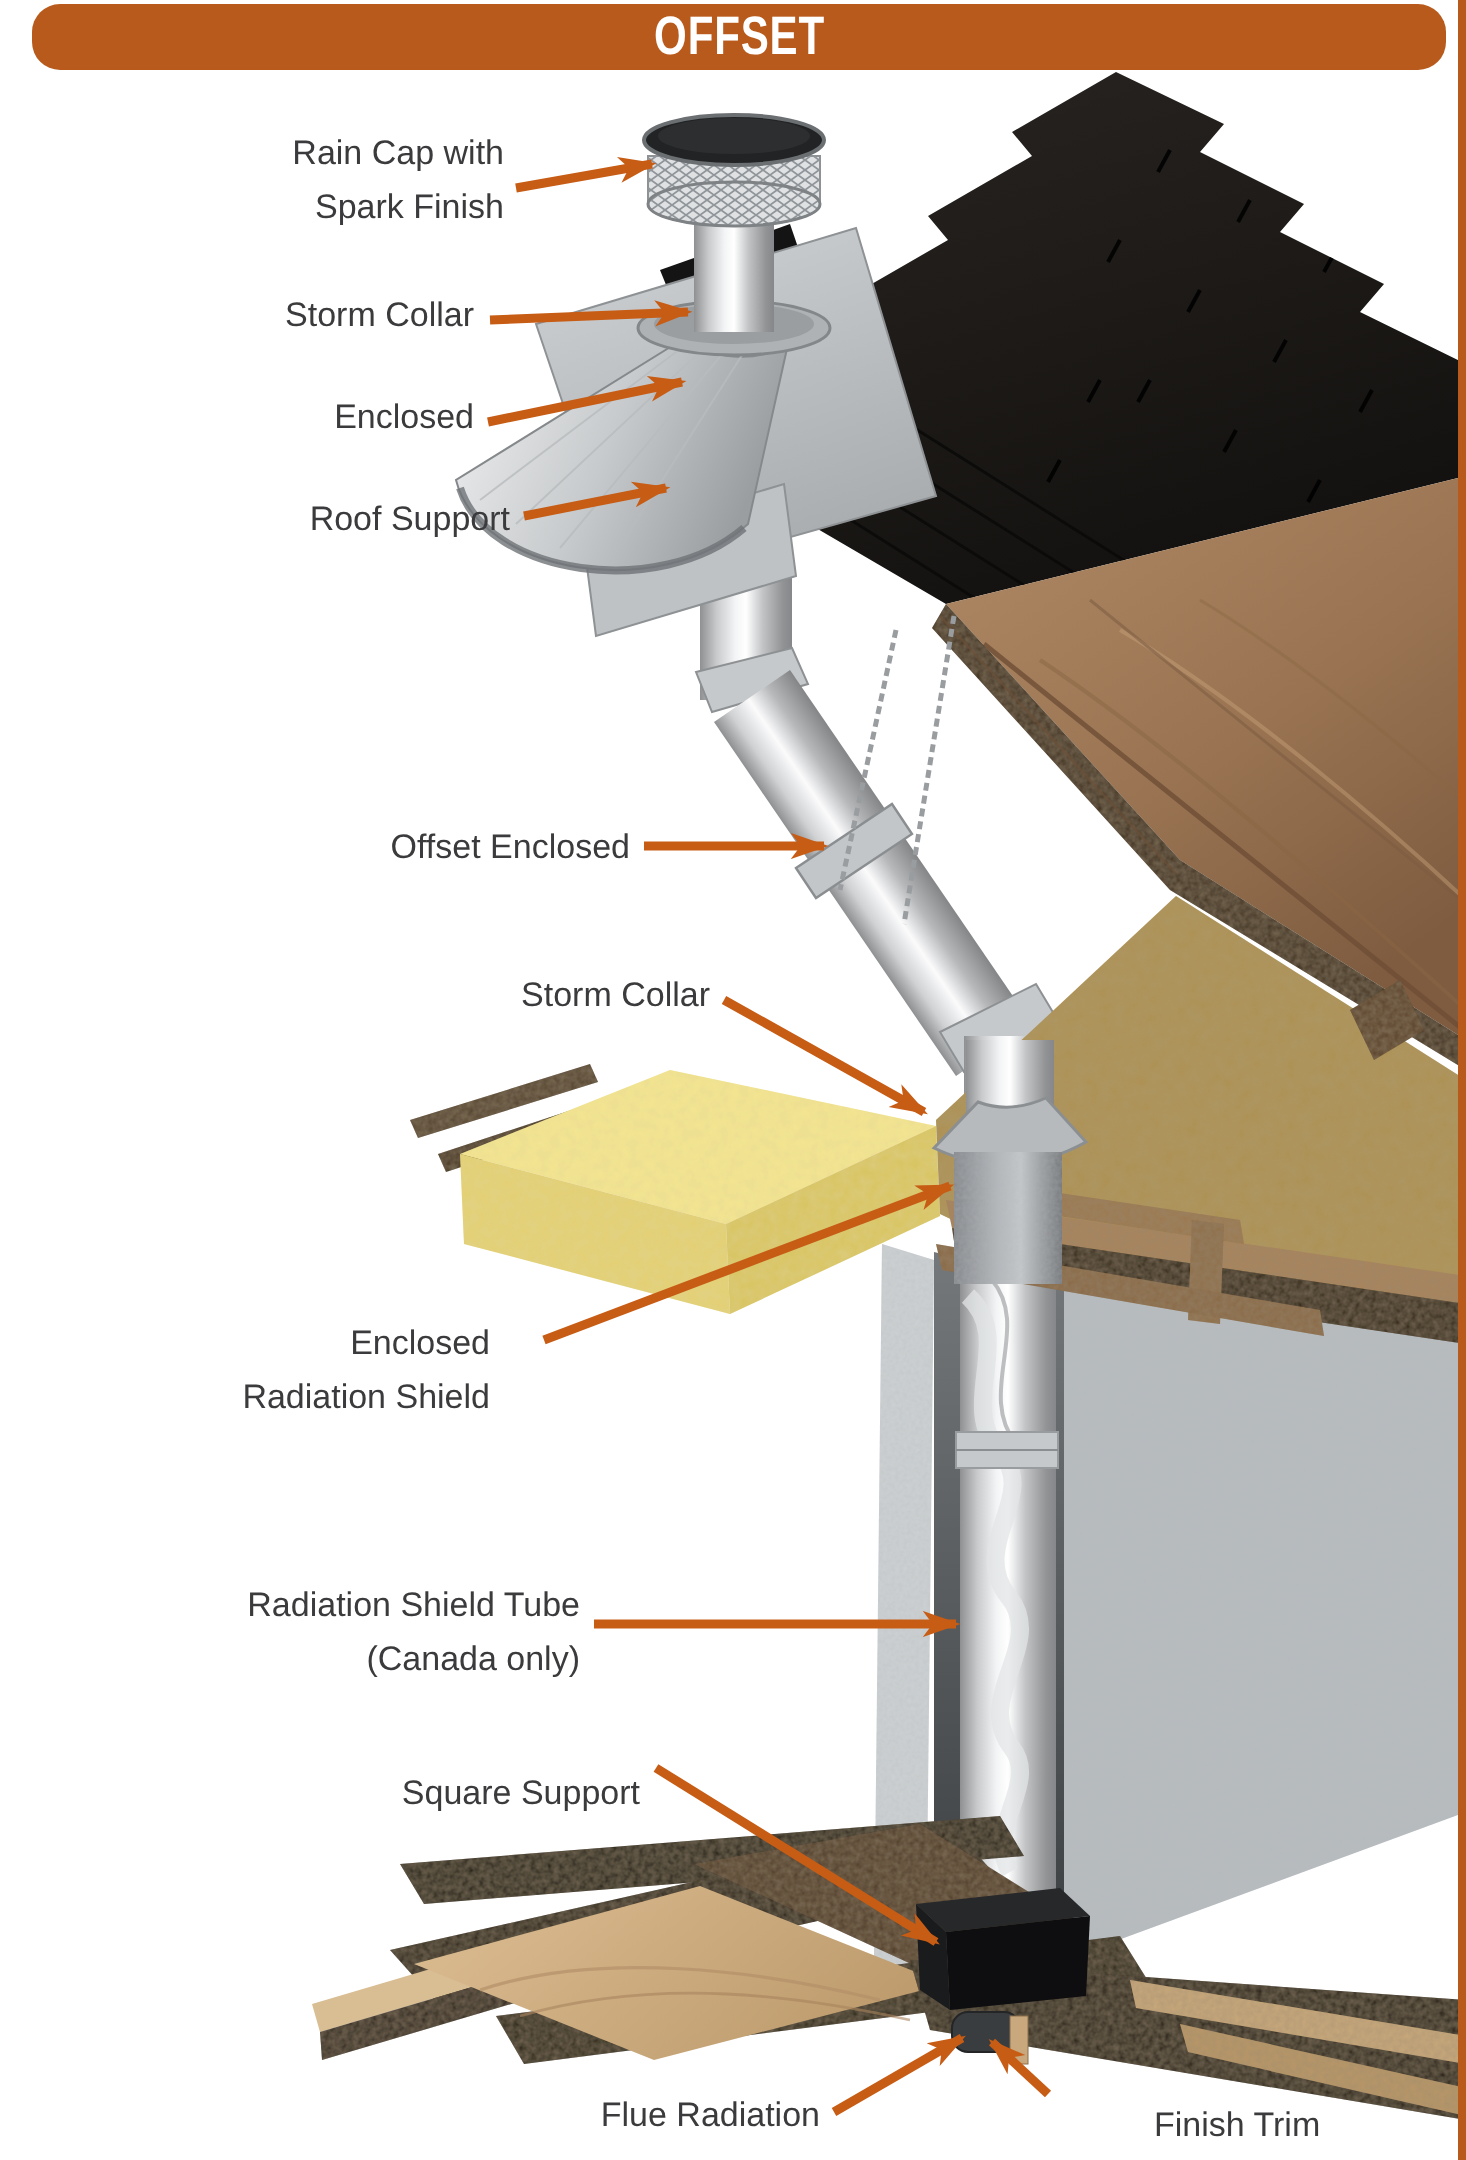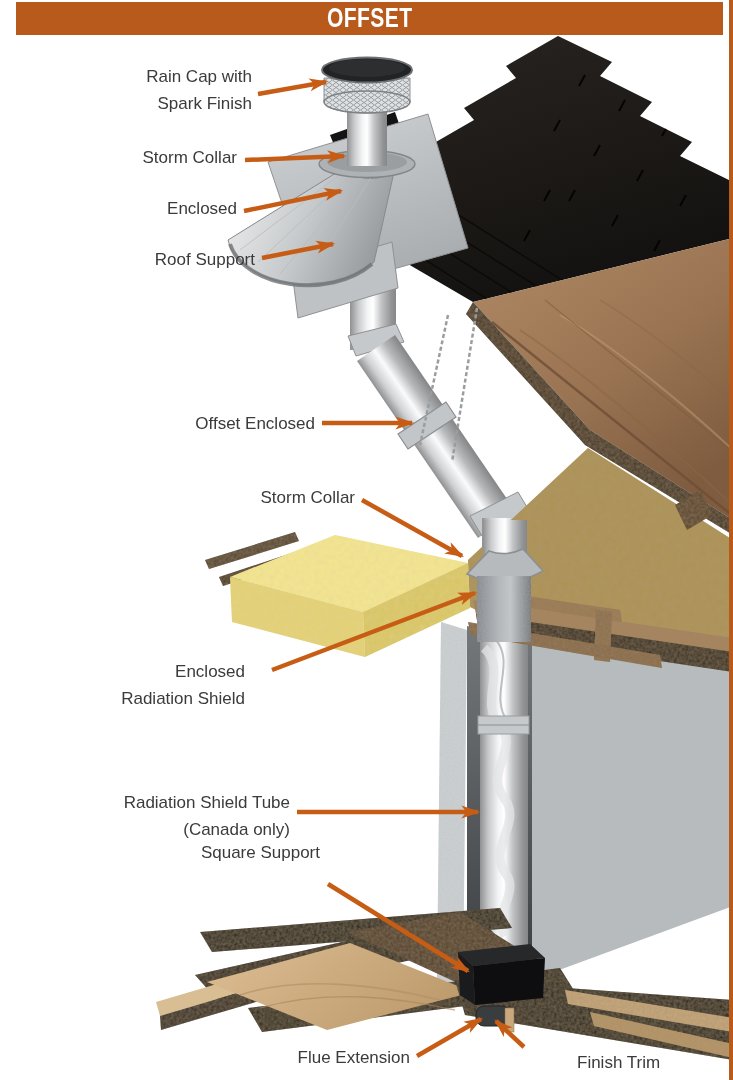--- a/index.html
+++ b/index.html
@@ -3,21 +3,21 @@
 <meta charset="utf-8">
 <style>
   :root{
     --header-bg:#B85A1B; --arrow:#C75C15; --label-text:#3B3B3D;
     --page-bg:#FFFFFF; --border-right:#B85A1B;
   }
   html,body{margin:0;padding:0;background:#fff;}
   .page{position:relative;width:733px;height:1080px;background:var(--page-bg);
         font-family:"Liberation Sans",sans-serif;overflow:hidden;}
   .hdr{position:absolute;left:16px;right:10px;top:2px;height:33px;background:var(--header-bg);
-       display:flex;align-items:center;justify-content:center;}
+       display:flex;align-items:center;justify-content:center;border-radius:14px;}
   .hdr span{color:#fff;font-size:27px;font-weight:700;letter-spacing:.5px;
        display:inline-block;transform:scaleX(.78);}
   .rborder{position:absolute;right:0;top:0;width:4px;height:1080px;background:var(--border-right);}
   svg.diagram{position:absolute;left:0;top:0;}
   .lbl{position:absolute;font-size:17px;line-height:27px;color:var(--label-text);
        text-align:right;white-space:nowrap;z-index:5;}
   .lbl.left{text-align:left;}
 </style>
 </head>
 <body>
@@ -313,24 +313,24 @@
     <div>Storm Collar</div>
   </div>
   <div class="lbl" style="right:488px;top:658px;">
     <div>Enclosed</div>
     <div>Radiation Shield</div>
   </div>
   <div class="lbl" style="right:443px;top:789px;">
     <div>Radiation Shield Tube</div>
     <div>(Canada only)</div>
   </div>
-  <div class="lbl" style="right:413px;top:839px;margin-left:11px;">
+  <div class="lbl" style="right:413px;top:883px;margin-left:11px;">
     <div>Square Support</div>
   </div>
   <div class="lbl" style="right:323px;top:1044px;">
-    <div>Flue Extension</div>
+    <div>Flue Radiation</div>
   </div>
   <div class="lbl left" style="left:533px;top:1049px;margin-left:44px;">
     <div>Finish Trim</div>
   </div>
 
   <div class="rborder"></div>
 </div>
 
 </body></html>

